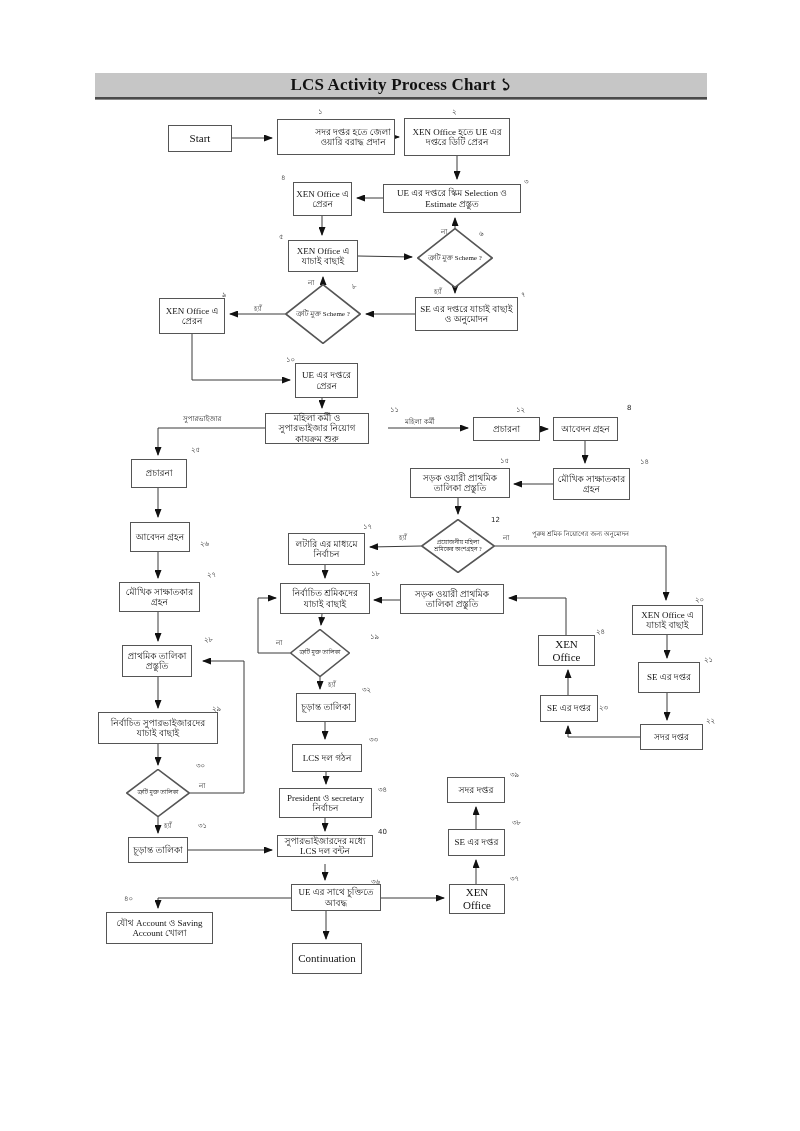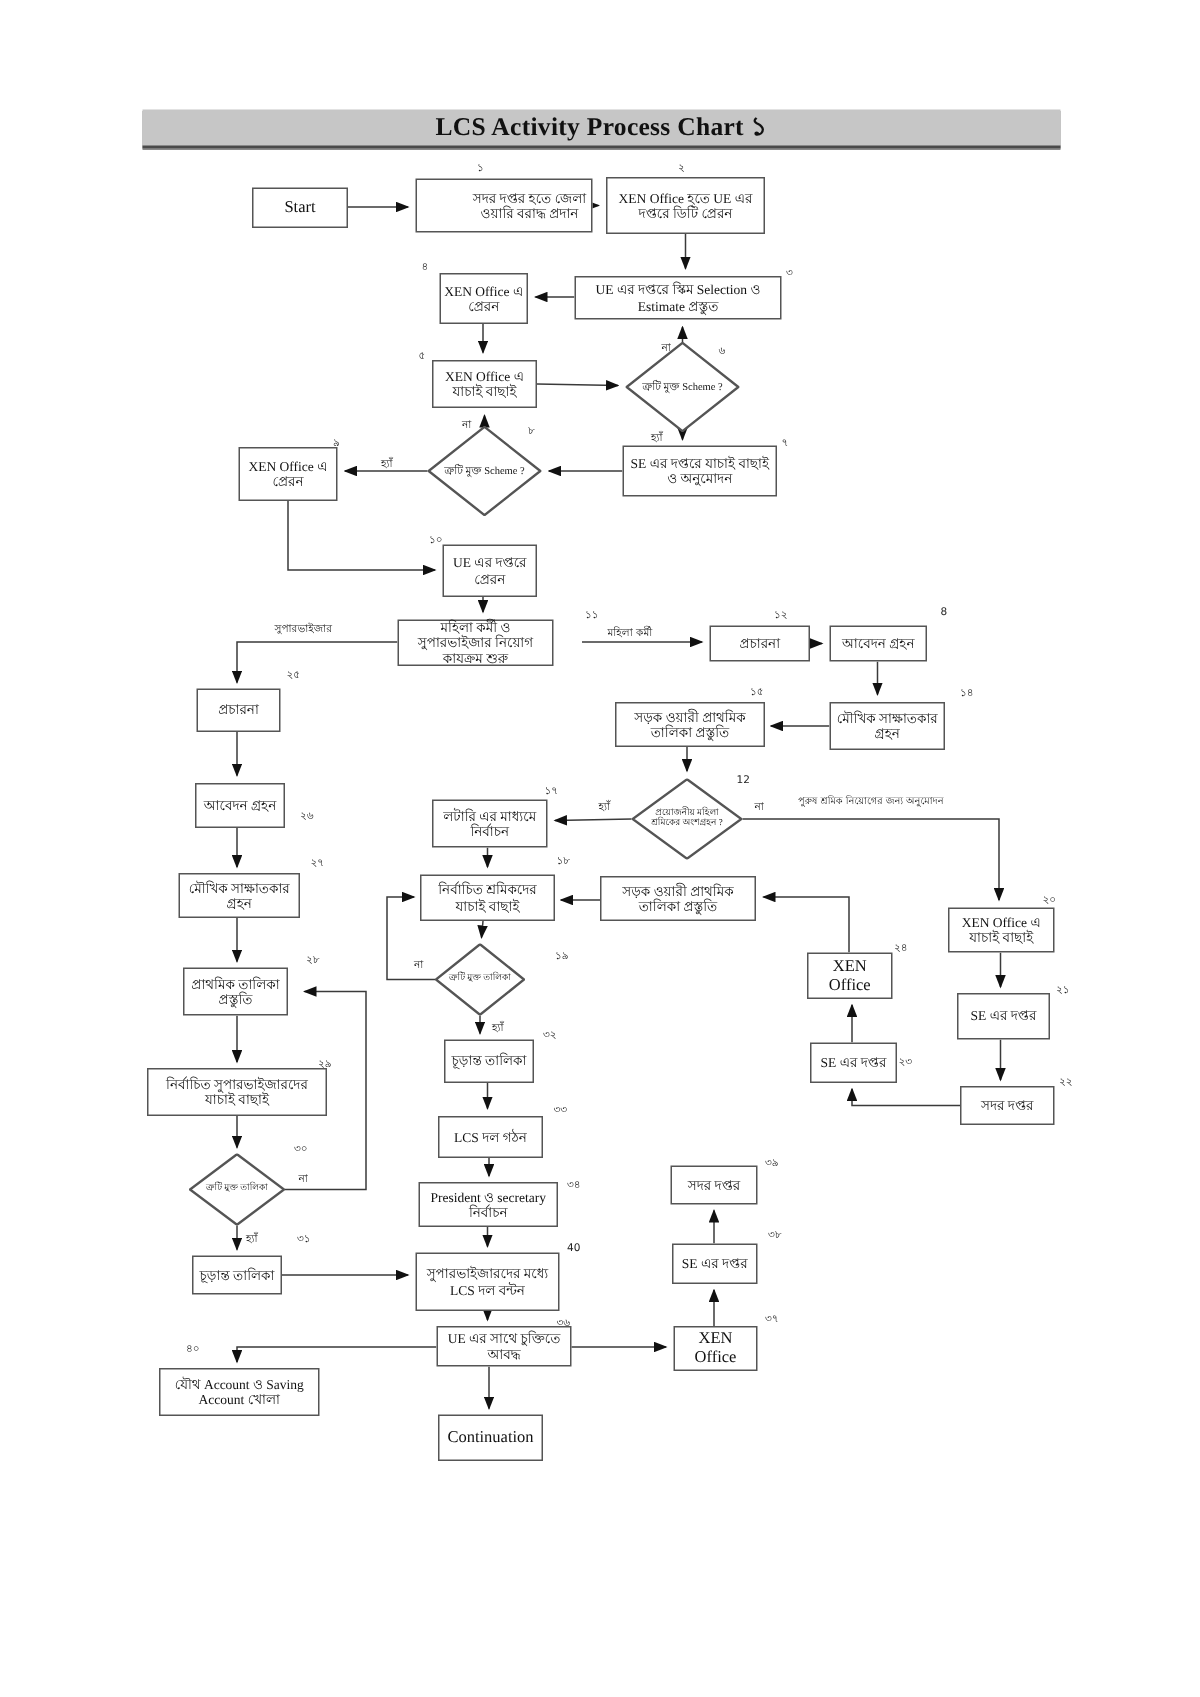--- a/index.html
+++ b/index.html
@@ -176,21 +176,21 @@
     </div>
   <div class="box" style="left:296px;top:693px;width:60px;height:29px;">
       <span class="lbl">চূড়ান্ত তালিকা</span>
     </div>
   <div class="box" style="left:292px;top:744px;width:70px;height:28px;">
       <span class="lbl">LCS দল গঠন</span>
     </div>
   <div class="box" style="left:279px;top:788px;width:93px;height:30px;">
       <span class="lbl">President ও secretary নির্বাচন</span>
     </div>
-  <div class="box" style="left:277px;top:835px;width:96px;height:39px;">
+  <div class="box" style="left:277px;top:835px;width:96px;height:22px;">
       <span class="lbl">সুপারভাইজারদের মধ্যে LCS দল বন্টন</span>
     </div>
   <div class="box" style="left:291px;top:884px;width:90px;height:27px;">
       <span class="lbl">UE এর সাথে চুক্তিতে আবদ্ধ</span>
     </div>
   <div class="box lg" style="left:449px;top:884px;width:56px;height:30px;">
       <span class="lbl">XEN Office</span>
     </div>
   <div class="box" style="left:448px;top:829px;width:57px;height:27px;">
       <span class="lbl">SE এর দপ্তর</span>

